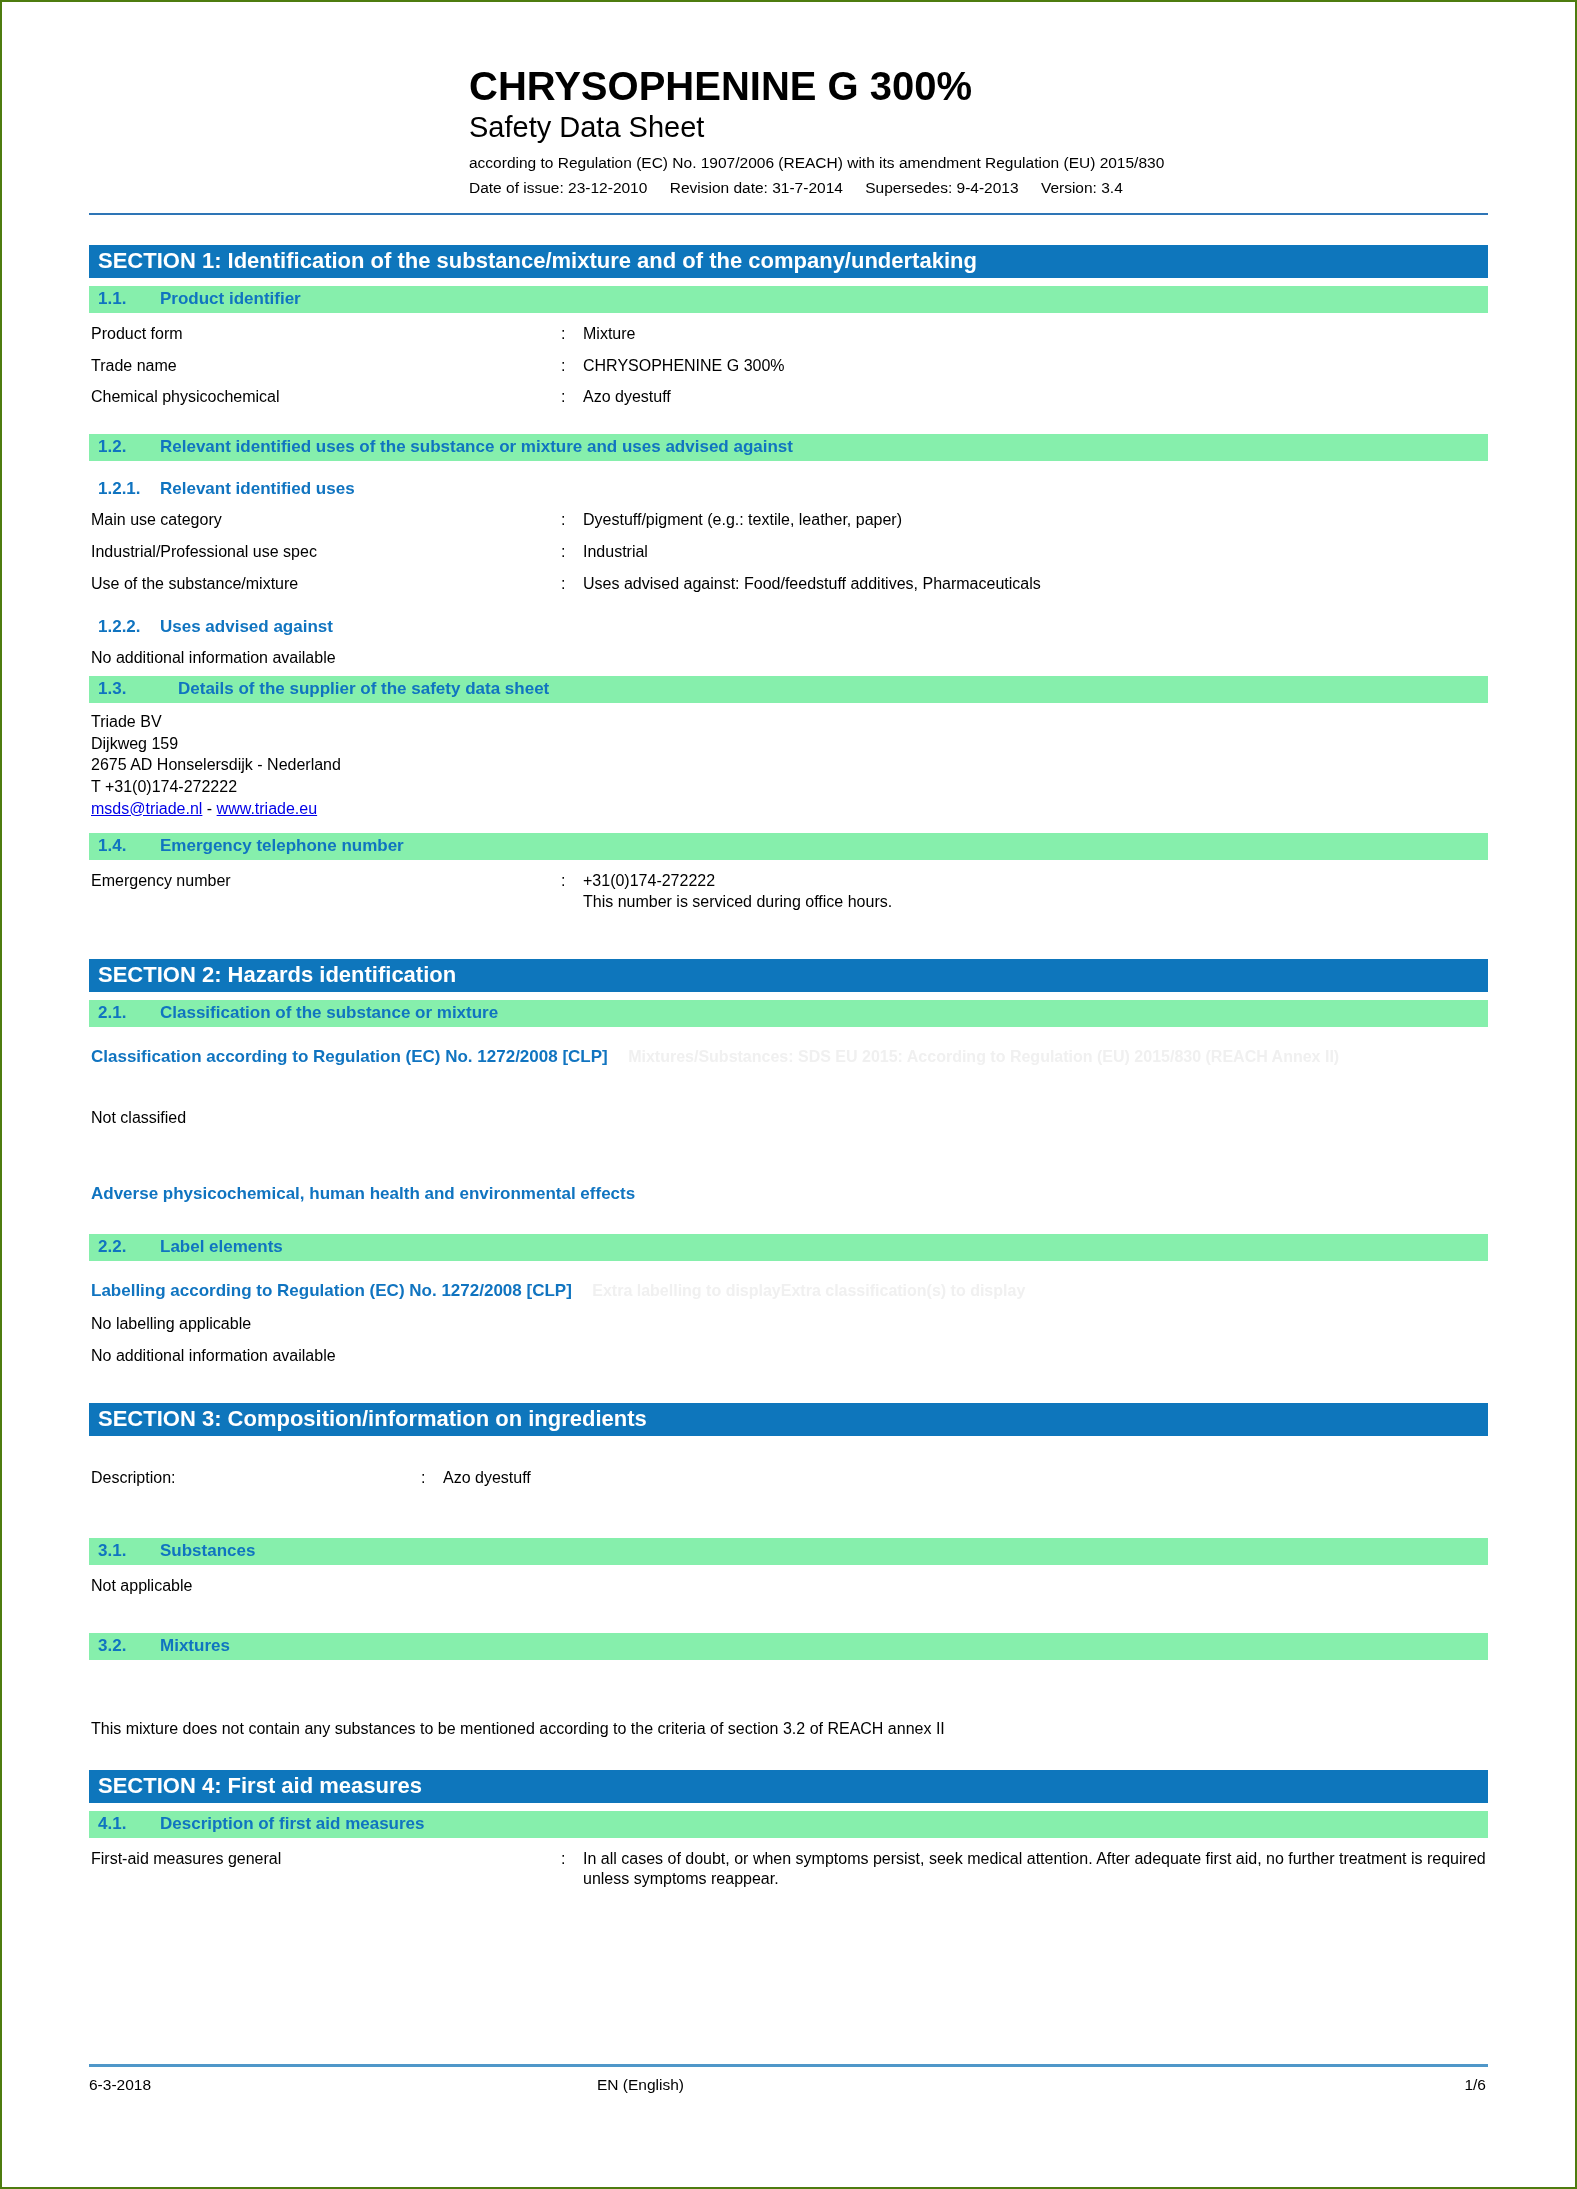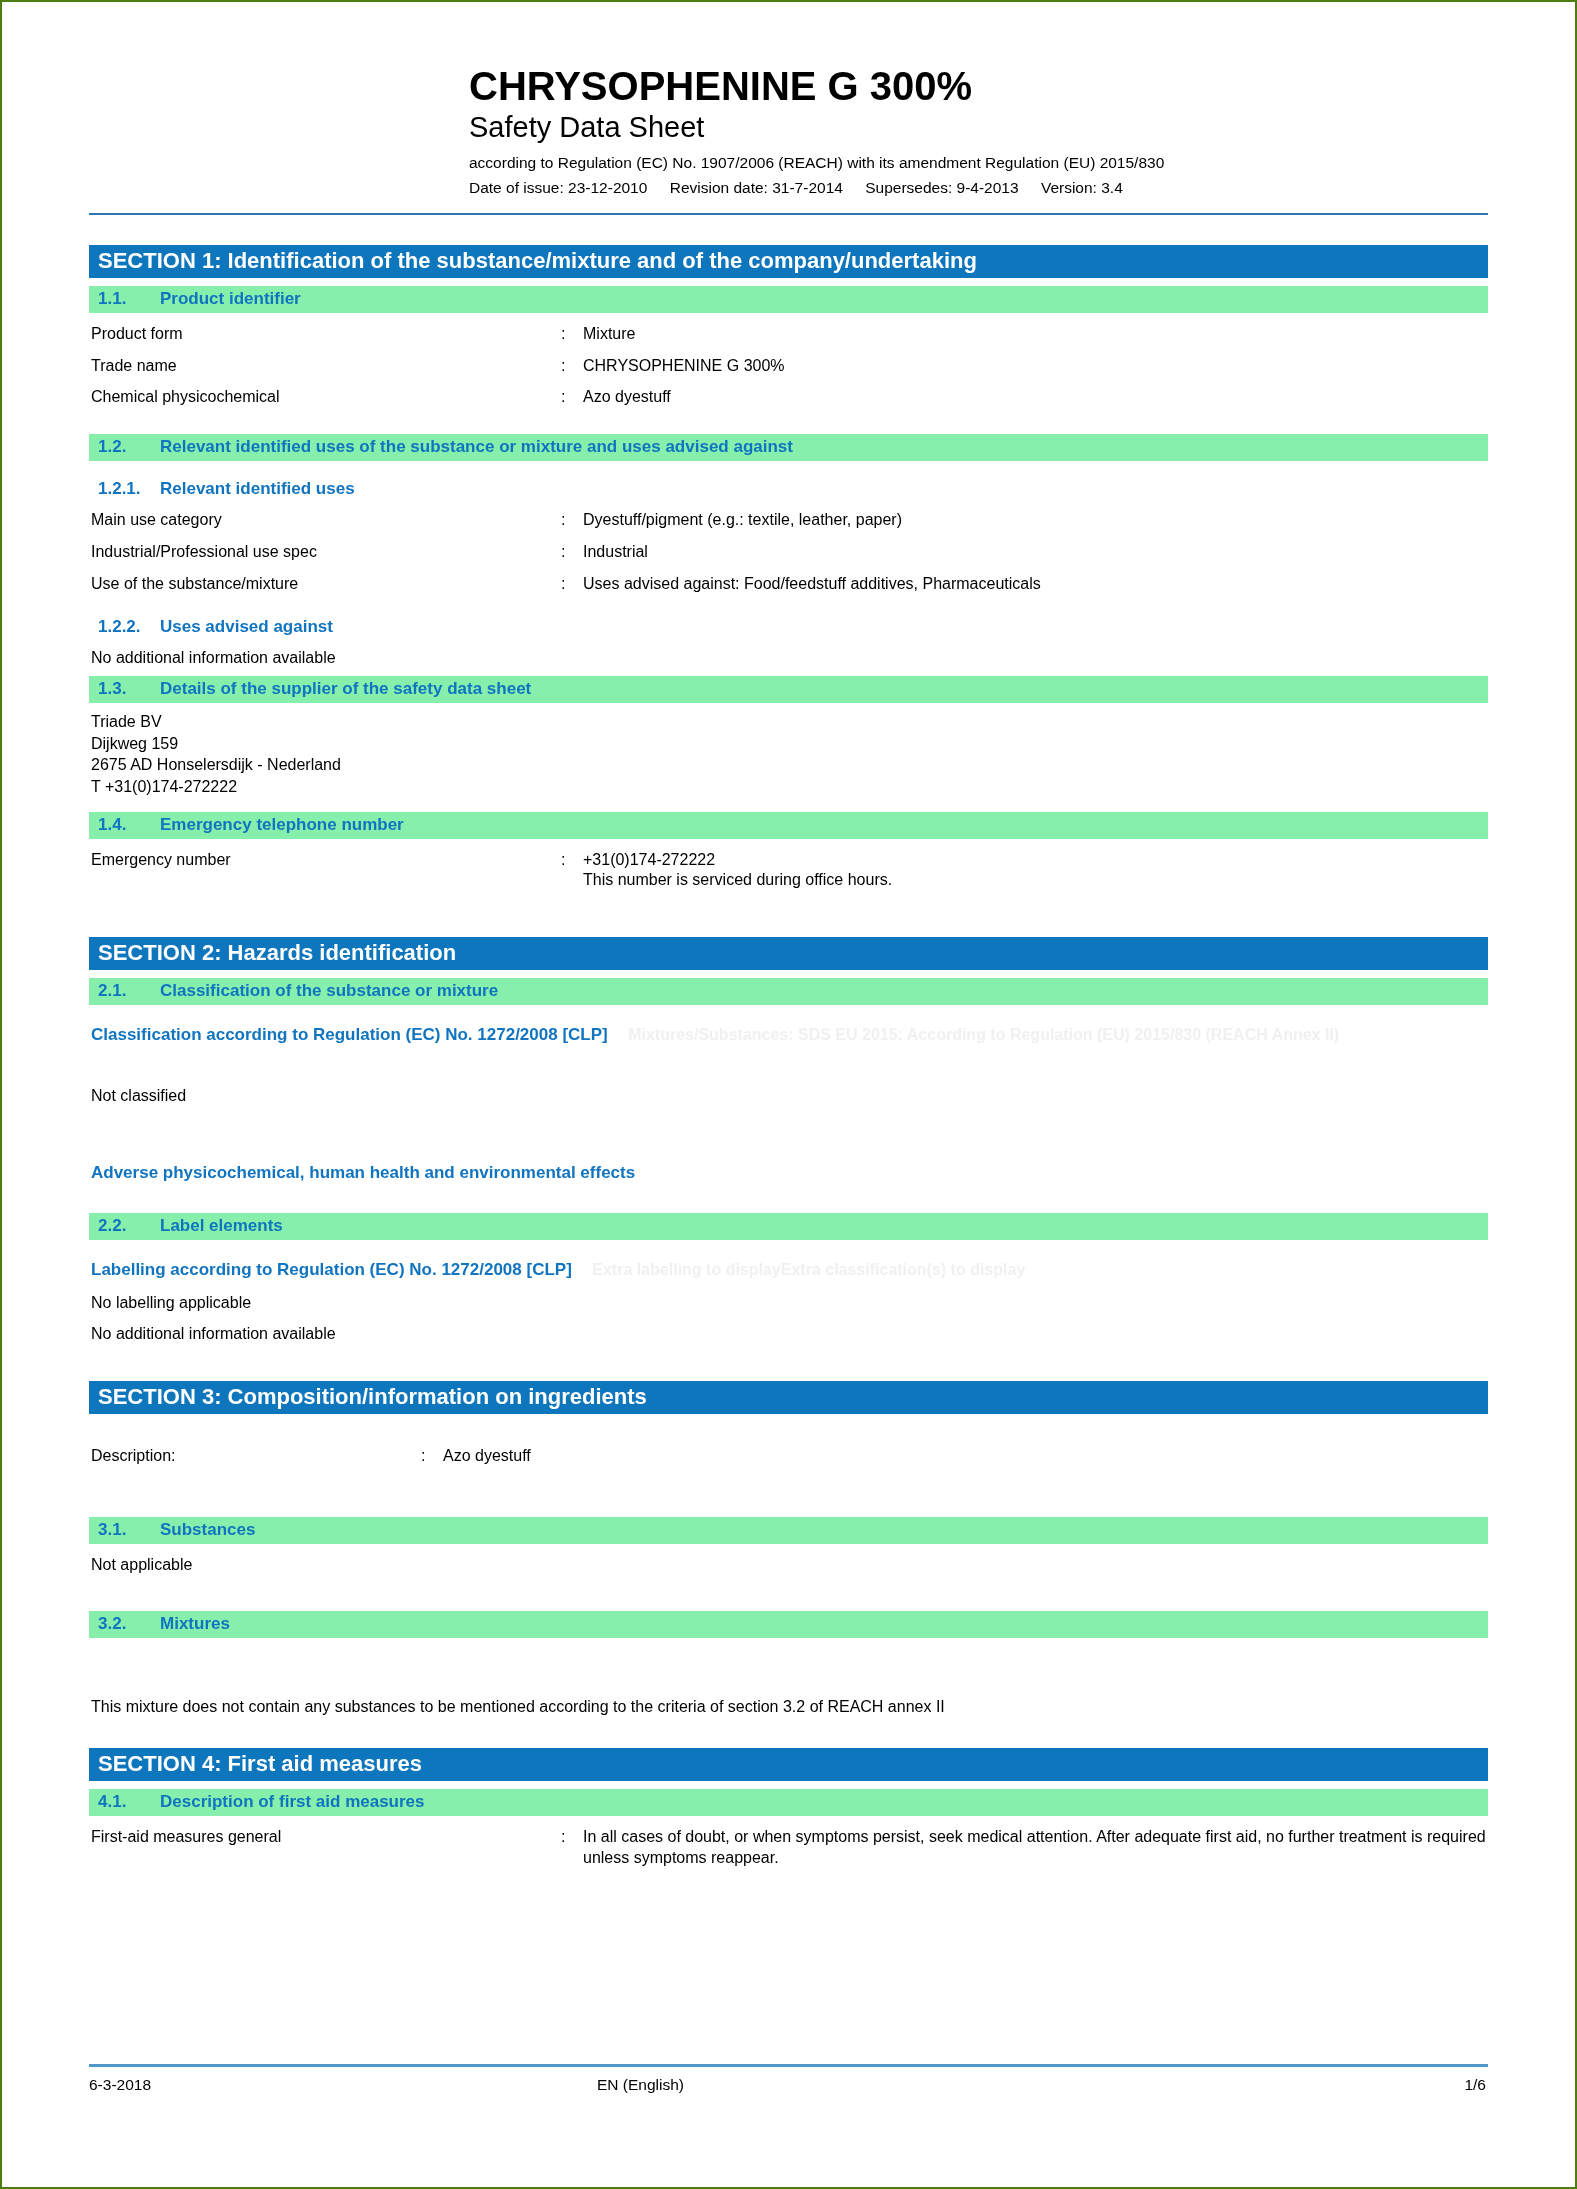--- a/index.html
+++ b/index.html
@@ -65,21 +65,21 @@
     border-top:3px solid #4f97c9;
   }
   .footer {
     position:absolute; left:87px; right:87px; top:2074px;
     font-size:15.5px;
   }
   .footer .lang { position:absolute; left:508px; }
   .footer .pg  { position:absolute; right:2px; }
 
   
-  .mt8  { margin-top:8px; }
+  .mt8  { margin-top:8px;gap:18px; }
   .mt10 { margin-top:10px; }
   .mt12 { margin-top:12px; }
   .mt14 { margin-top:14px; }
   .mt20 { margin-top:20px; }
   .mt22 { margin-top:22px; }
   .mt26 { margin-top:26px; }
   .mt30 { margin-top:30px; }
   .mt32 { margin-top:32px; }
   .mt36 { margin-top:36px; }
   .mt40 { margin-top:40px; }
@@ -165,20 +165,23 @@
     <div class="sub-banner mt8">
       <span class="num">1.3.</span>
       <span>Details of the supplier of the safety data sheet</span>
     </div>
 
     <div class="supplier">
       <div>Triade BV</div>
       <div>Dijkweg 159</div>
       <div>2675 AD Honselersdijk - Nederland</div>
       <div>T +31(0)174-272222</div>
+      <div>
+        <a href="#">msds@triade.nl</a><span> - </span><a href="#">www.triade.eu</a>
+      </div>
     </div>
 
     <div class="sub-banner mt14">
       <span class="num">1.4.</span>
       <span>Emergency telephone number</span>
     </div>
 
     <div class="kv">
       <span class="k">Emergency number</span>
       <span class="c">:</span>

